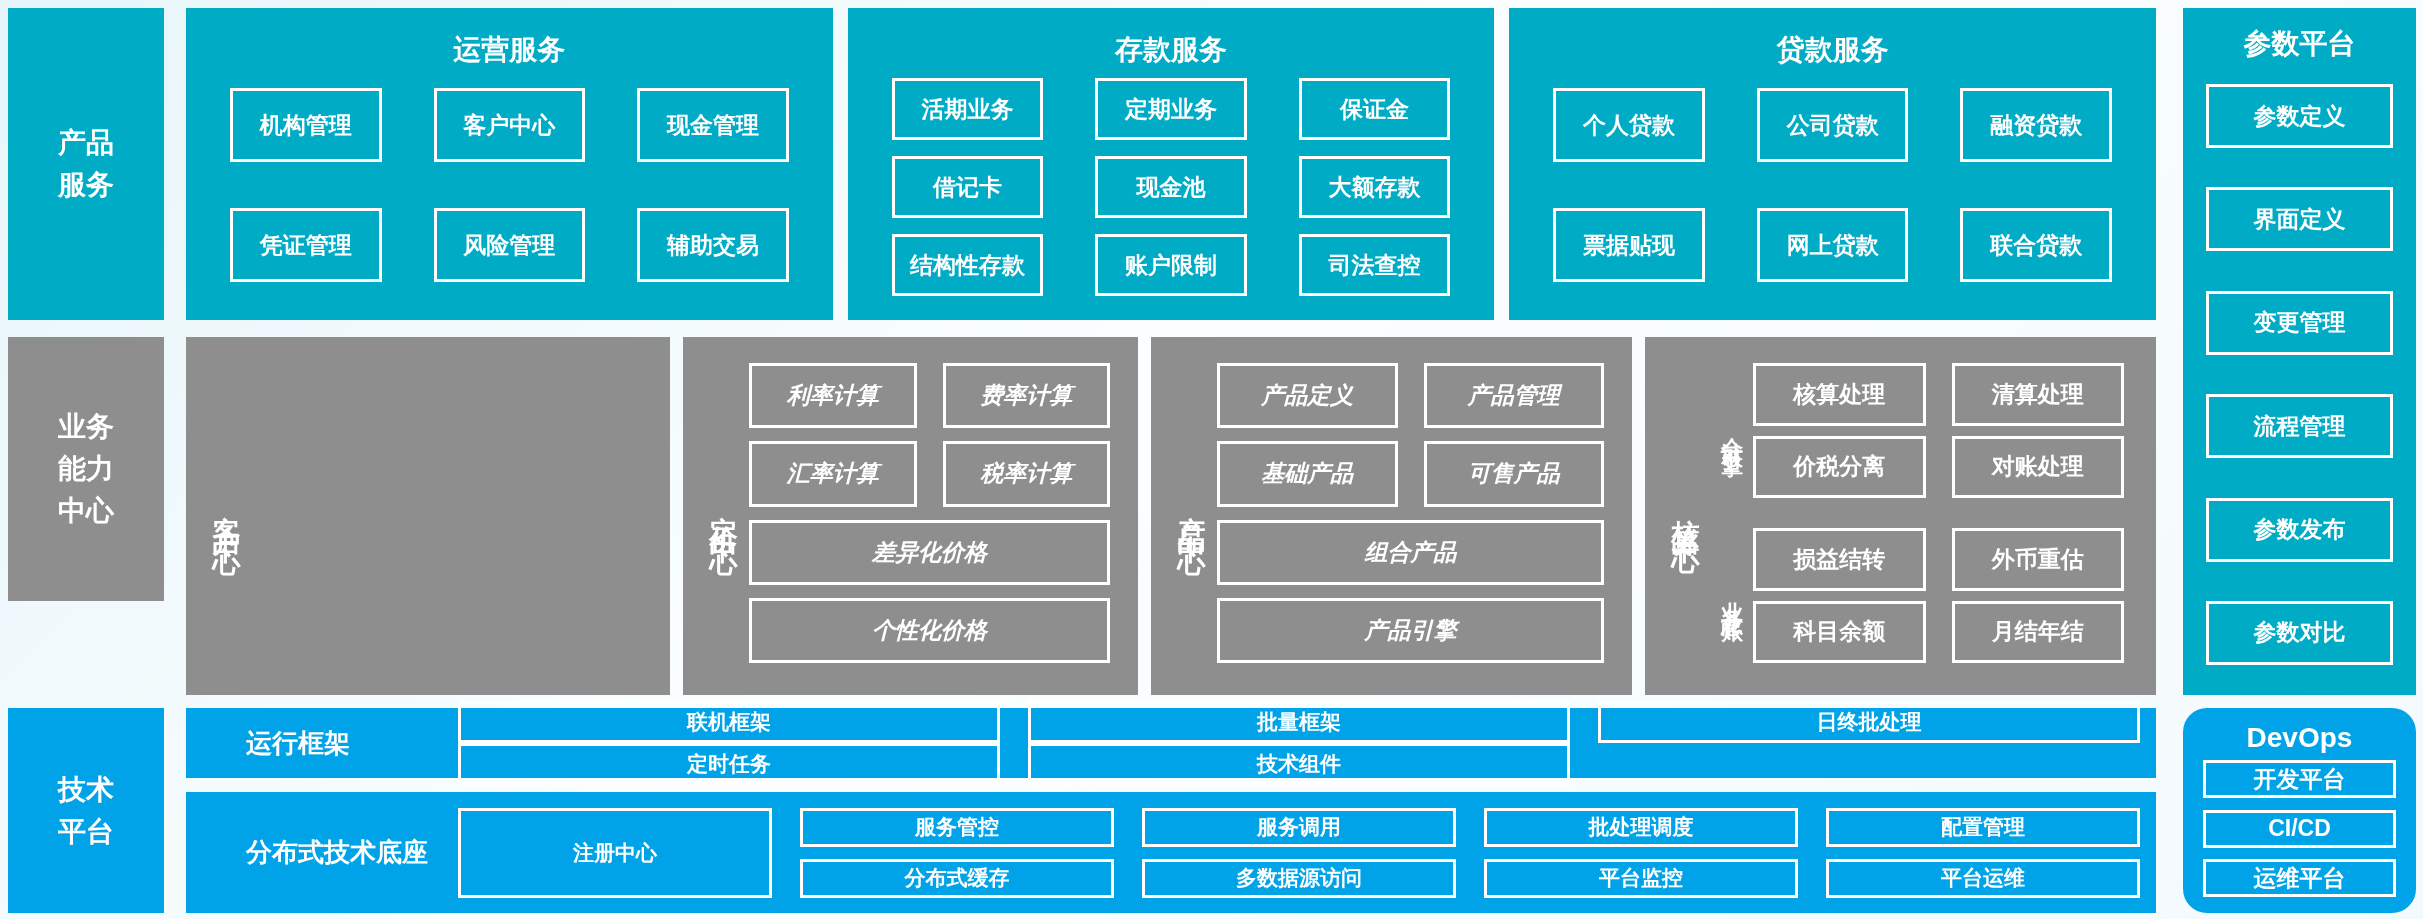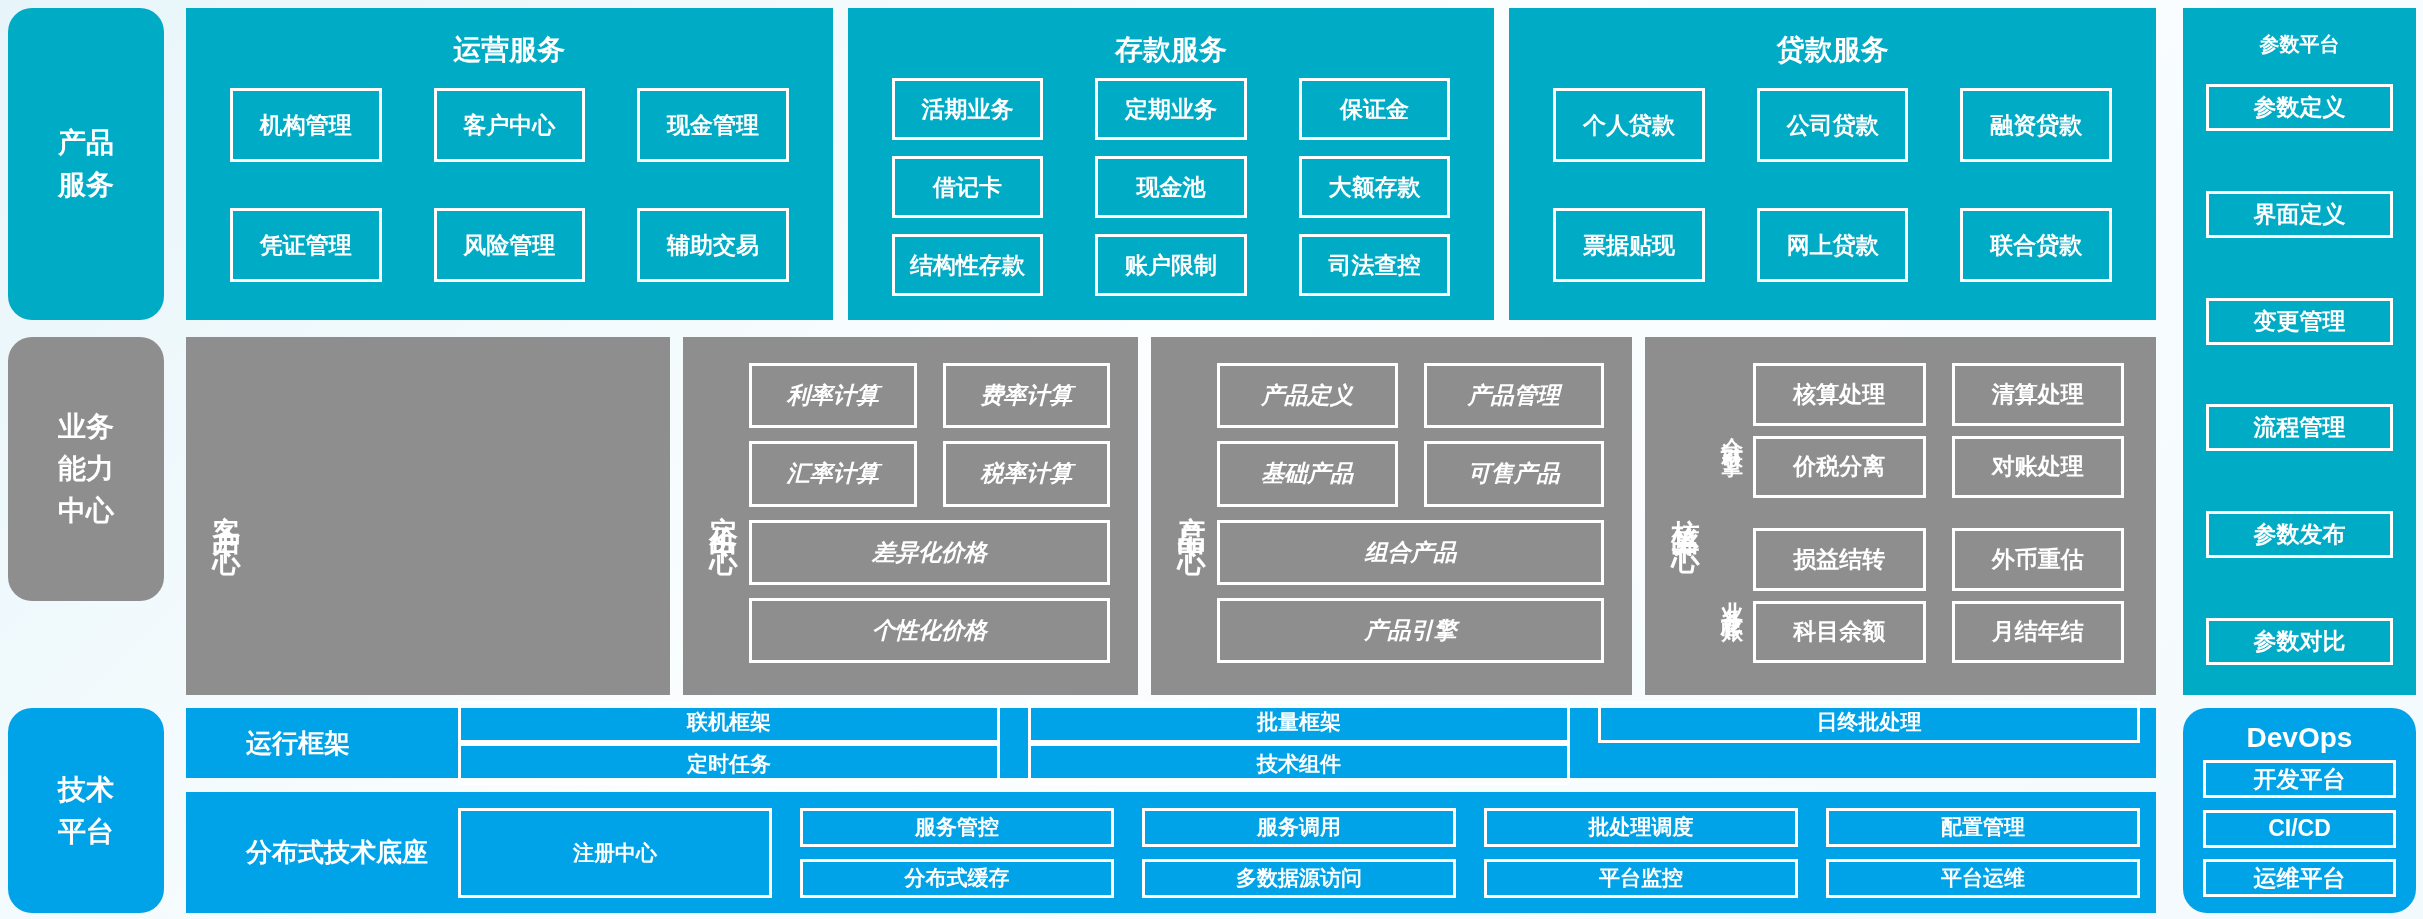--- a/index.html
+++ b/index.html
@@ -12,43 +12,43 @@
   .stage{position:relative;width:2423px;height:919px;}
   .teal{background:#00ABC5;}
   .gray{background:#8E8E8E;}
   .blue{background:#00A3E8;}
   .abs{position:absolute;box-sizing:border-box;color:#fff;}
 
   
   .rail{
     display:flex;align-items:center;justify-content:center;
     font-size:28px;font-weight:bold;line-height:1.5;
-    white-space:pre-line;text-align:right;border-radius:24px;
+    white-space:pre-line;text-align:right;
   }
 
   
   .cell{
     box-sizing:border-box;border:3px solid #ffffff;
     display:flex;align-items:center;justify-content:center;
     font-size:23px;font-weight:bold;color:#fff;text-align:center;
   }
 
   
   .svc-row{display:flex;gap:15px;}
   .svc-panel{flex:1;display:flex;flex-direction:column;box-sizing:border-box;padding:14px 44px 30px;}
   .svc-title{text-align:center;font-size:28px;font-weight:bold;flex:0 0 56px;display:flex;align-items:center;justify-content:center;}
   .svc-grid{flex:1;display:grid;grid-template-columns:repeat(3,1fr);column-gap:52px;}
   .grid-2r{grid-template-rows:1fr 1fr;row-gap:46px;padding:10px 0 8px;}
   .grid-3r{grid-template-rows:1fr 1fr 1fr;row-gap:16px;padding:0;}
 
   
   .param-col{display:flex;flex-direction:column;padding:10px 23px 30px;}
-  .param-title{flex:0 0 52px;display:flex;align-items:center;justify-content:center;font-size:20px;font-weight:bold;}
+  .param-title{flex:0 0 52px;display:flex;align-items:center;justify-content:center;font-size:28px;font-weight:bold;}
   .param-list{flex:1;display:flex;flex-direction:column;justify-content:space-between;padding-top:14px;}
-  .param-list .cell{height:47px;}
+  .param-list .cell{height:64px;}
 
   
   .biz-row{display:flex;gap:13px;}
   .biz-panel{display:flex;box-sizing:border-box;padding:26px 28px 32px 14px;}
   .vlabel{
     writing-mode:vertical-rl;text-orientation:upright;
     font-weight:bold;font-size:28px;letter-spacing:10px;
     display:flex;align-items:center;justify-content:center;
     flex:0 0 52px;
   }

